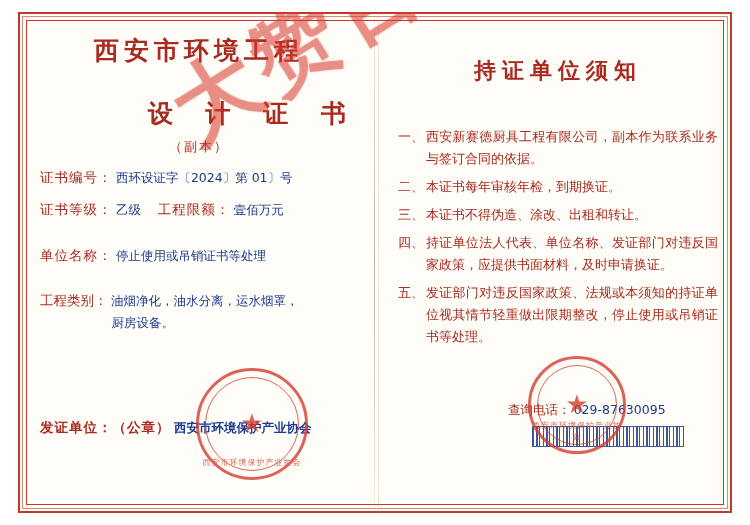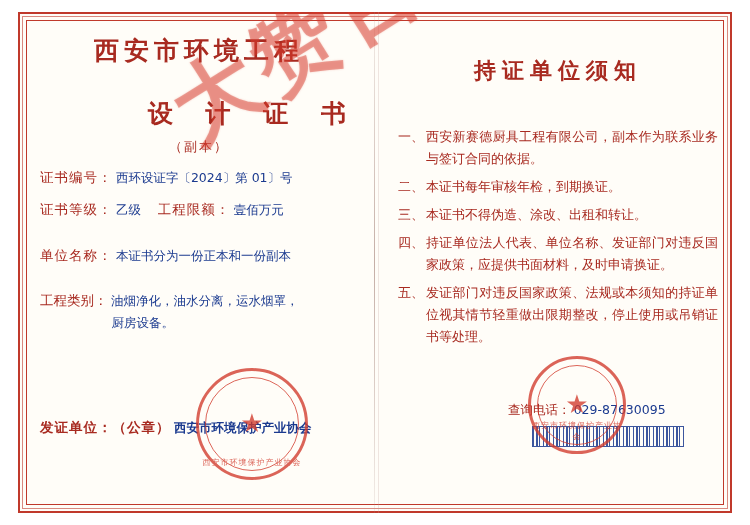--- a/index.html
+++ b/index.html
@@ -254,21 +254,21 @@
     <div class="field">
       <span class="lbl">证书等级：</span>
       <span class="val">乙级</span>
       &nbsp;&nbsp;&nbsp;
       <span class="lbl">工程限额：</span>
       <span class="val">壹佰万元</span>
     </div>
 
     <div class="field" style="margin-top:26px;">
       <span class="lbl">单位名称：</span>
-      <span class="val">本证书分为一份正本和一份副本</span>
+      <span class="val">停止使用或吊销证书等处理</span>
     </div>
 
     <div class="multiline" style="margin-top:24px;">
       <span class="lbl">工程类别：</span>
       <span class="val">油烟净化，油水分离，运水烟罩，</span>
       <br>
       <span class="indent"></span>
       <span class="val">厨房设备。</span>
     </div>
 

